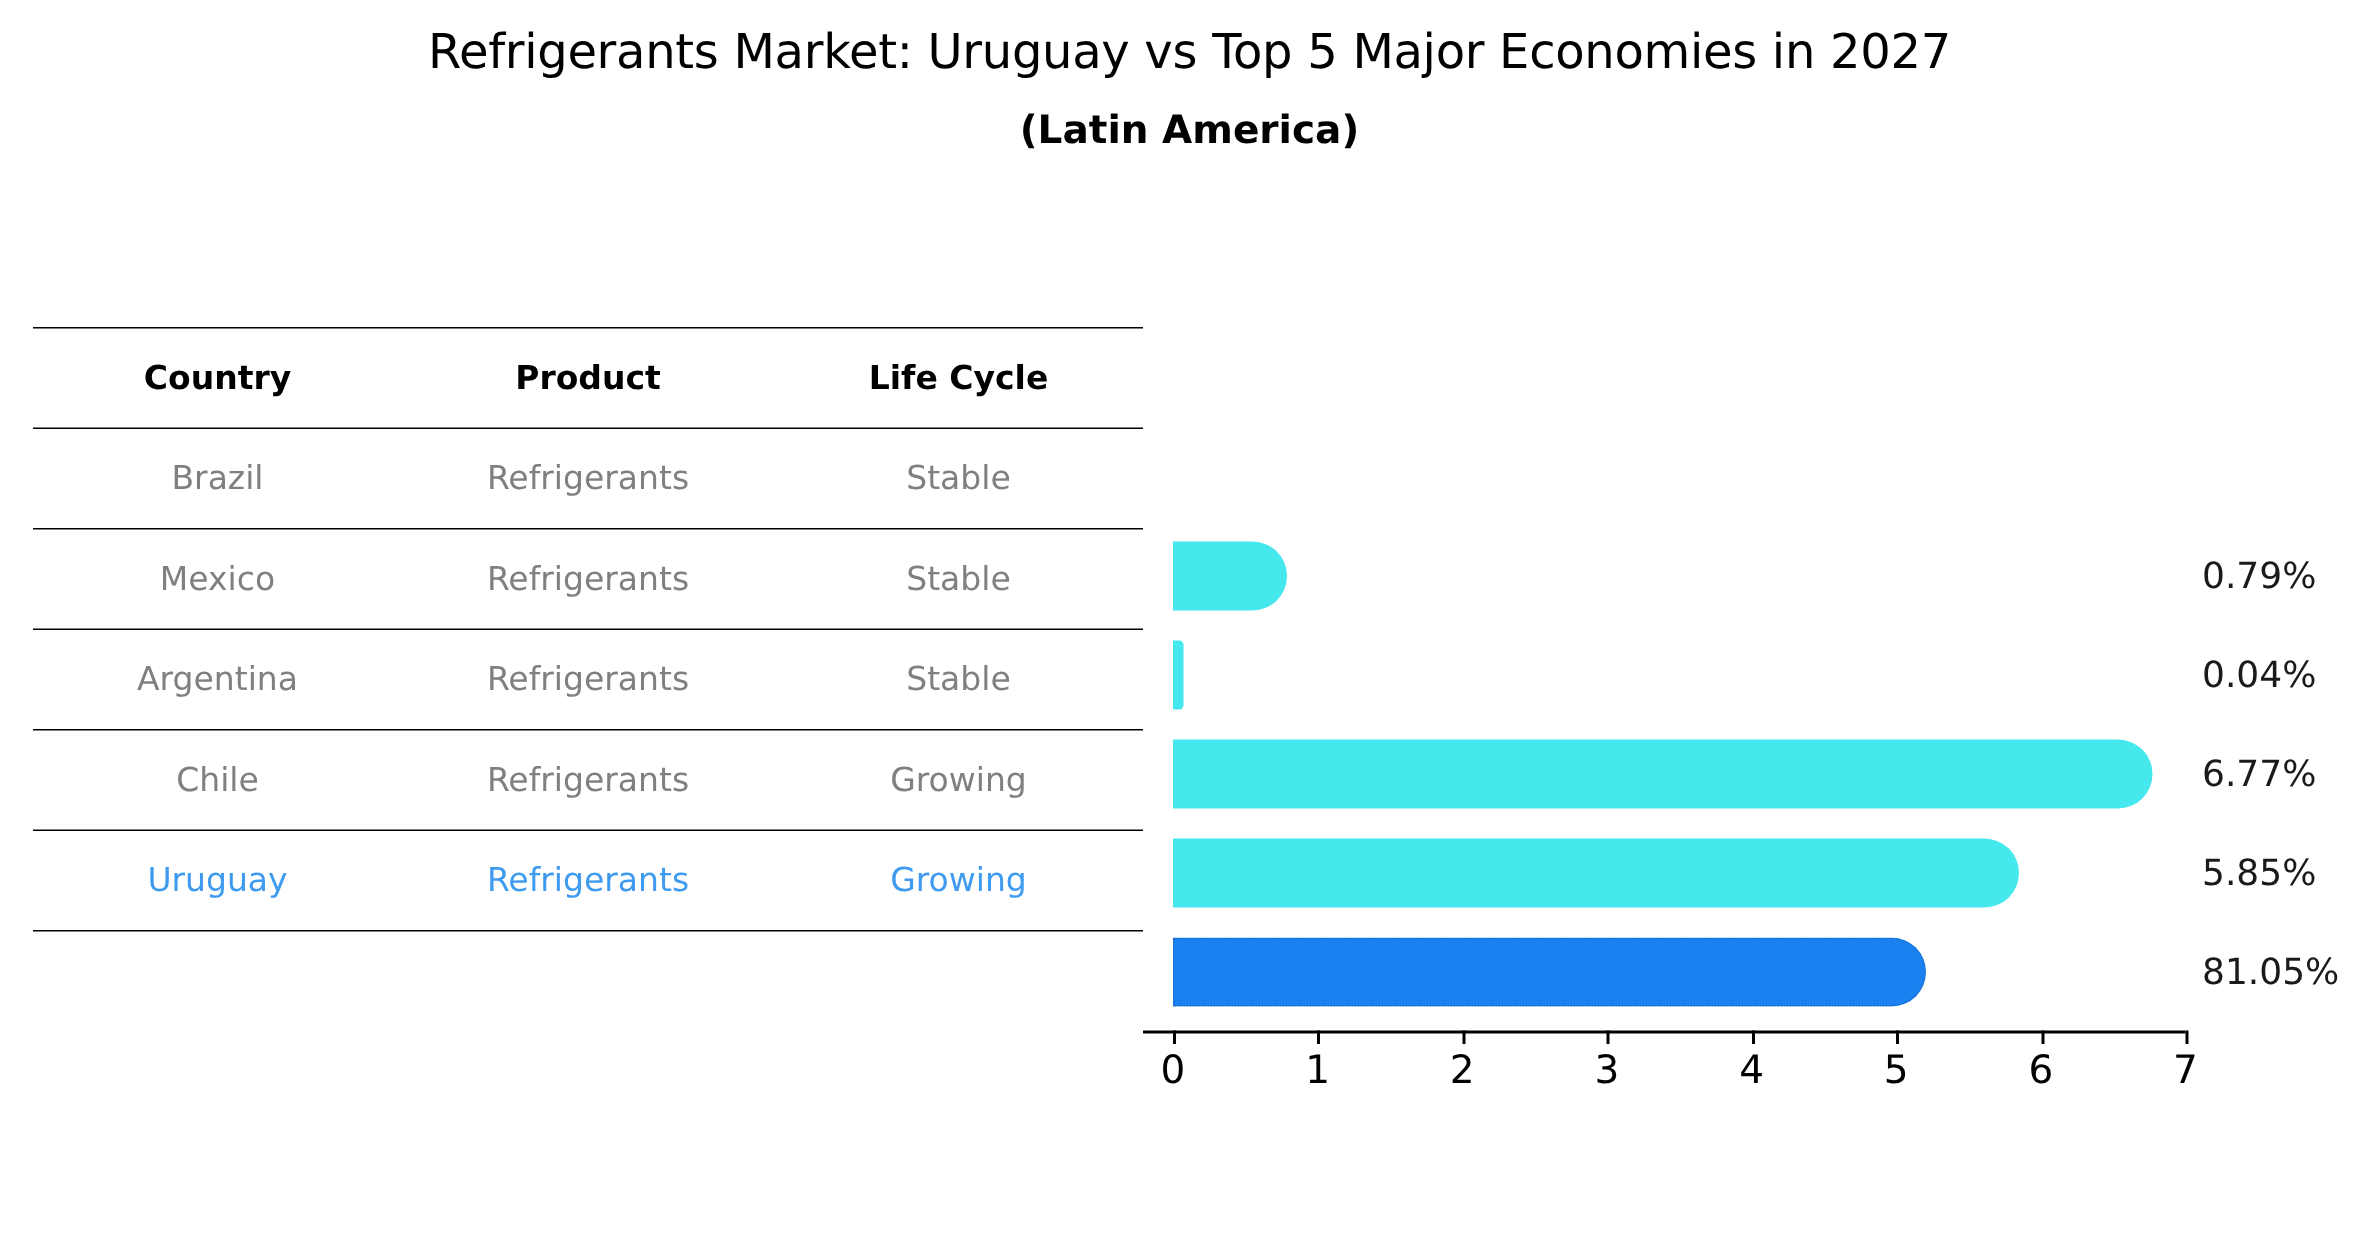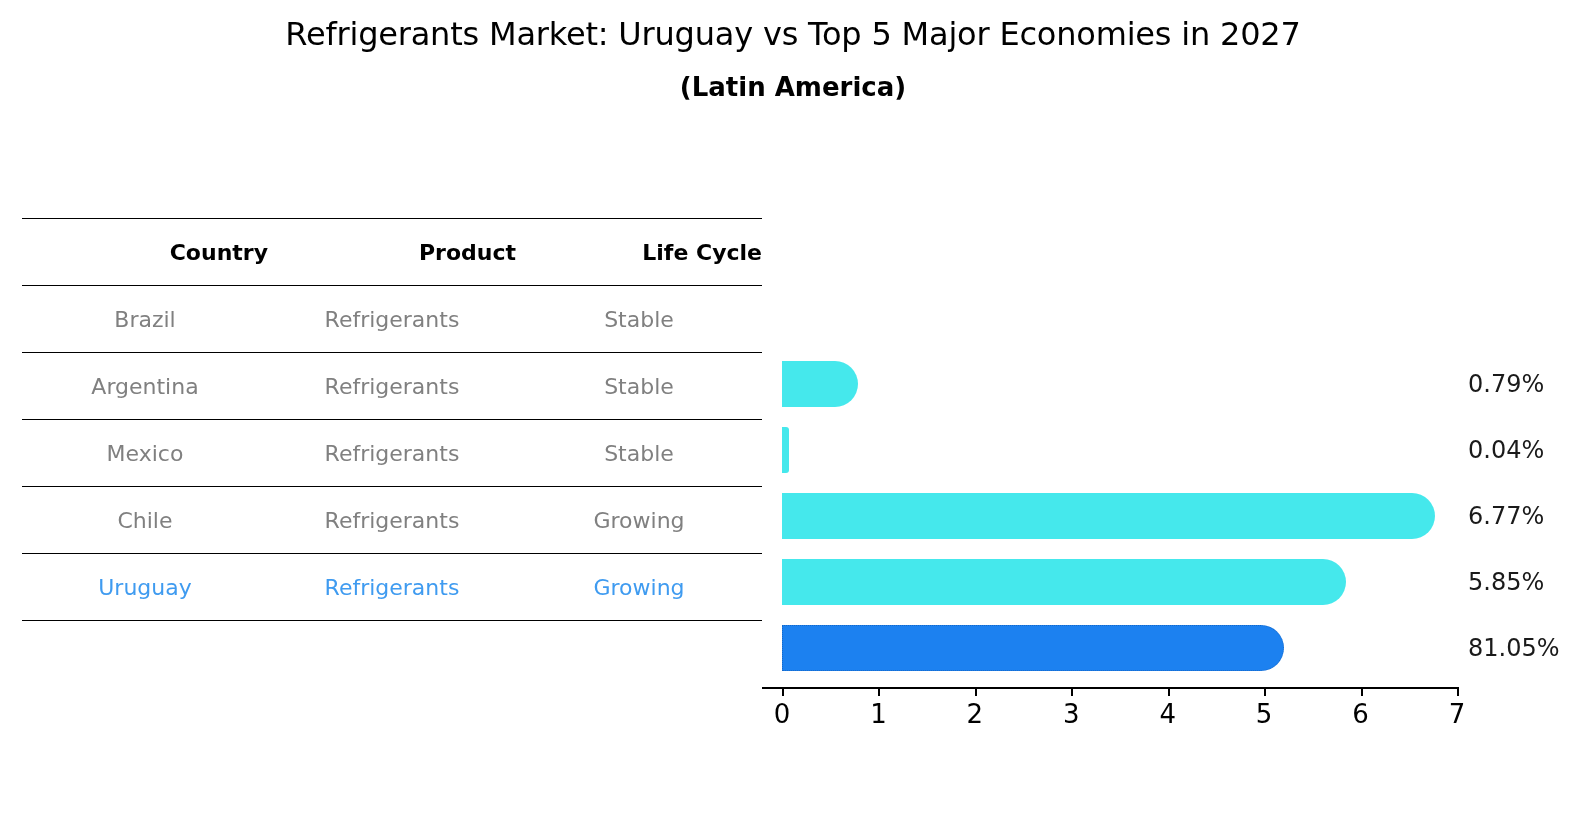--- a/index.html
+++ b/index.html
@@ -51,21 +51,21 @@
     table-layout: fixed;
   }
   table.data-table col.c-country { width: 246px; }
   table.data-table col.c-product { width: 248px; }
   table.data-table col.c-life    { width: 246px; }
 
   table.data-table th {
     font-size: 22px;
     font-weight: bold;
     color: #000000;
-    text-align: right;
+    text-align: center;
     height: 66px;
     padding: 0;
     border-top: 1.6px solid #000000;
     border-bottom: 1.6px solid #000000;
   }
   table.data-table td {
     font-size: 22px;
     font-weight: normal;
     color: #808080;
     text-align: center;
@@ -177,26 +177,26 @@
         <th>Life Cycle</th>
       </tr>
     </thead>
     <tbody id="table-body">
         <tr>
           <td>Brazil</td>
           <td>Refrigerants</td>
           <td>Stable</td>
         </tr>
         <tr>
+          <td>Mexico</td>
+          <td>Refrigerants</td>
+          <td>Stable</td>
+        </tr>
+        <tr>
           <td>Argentina</td>
-          <td>Refrigerants</td>
-          <td>Stable</td>
-        </tr>
-        <tr>
-          <td>Mexico</td>
           <td>Refrigerants</td>
           <td>Stable</td>
         </tr>
         <tr>
           <td>Chile</td>
           <td>Refrigerants</td>
           <td>Growing</td>
         </tr>
         <tr class="highlight-row">
           <td>Uruguay</td>

